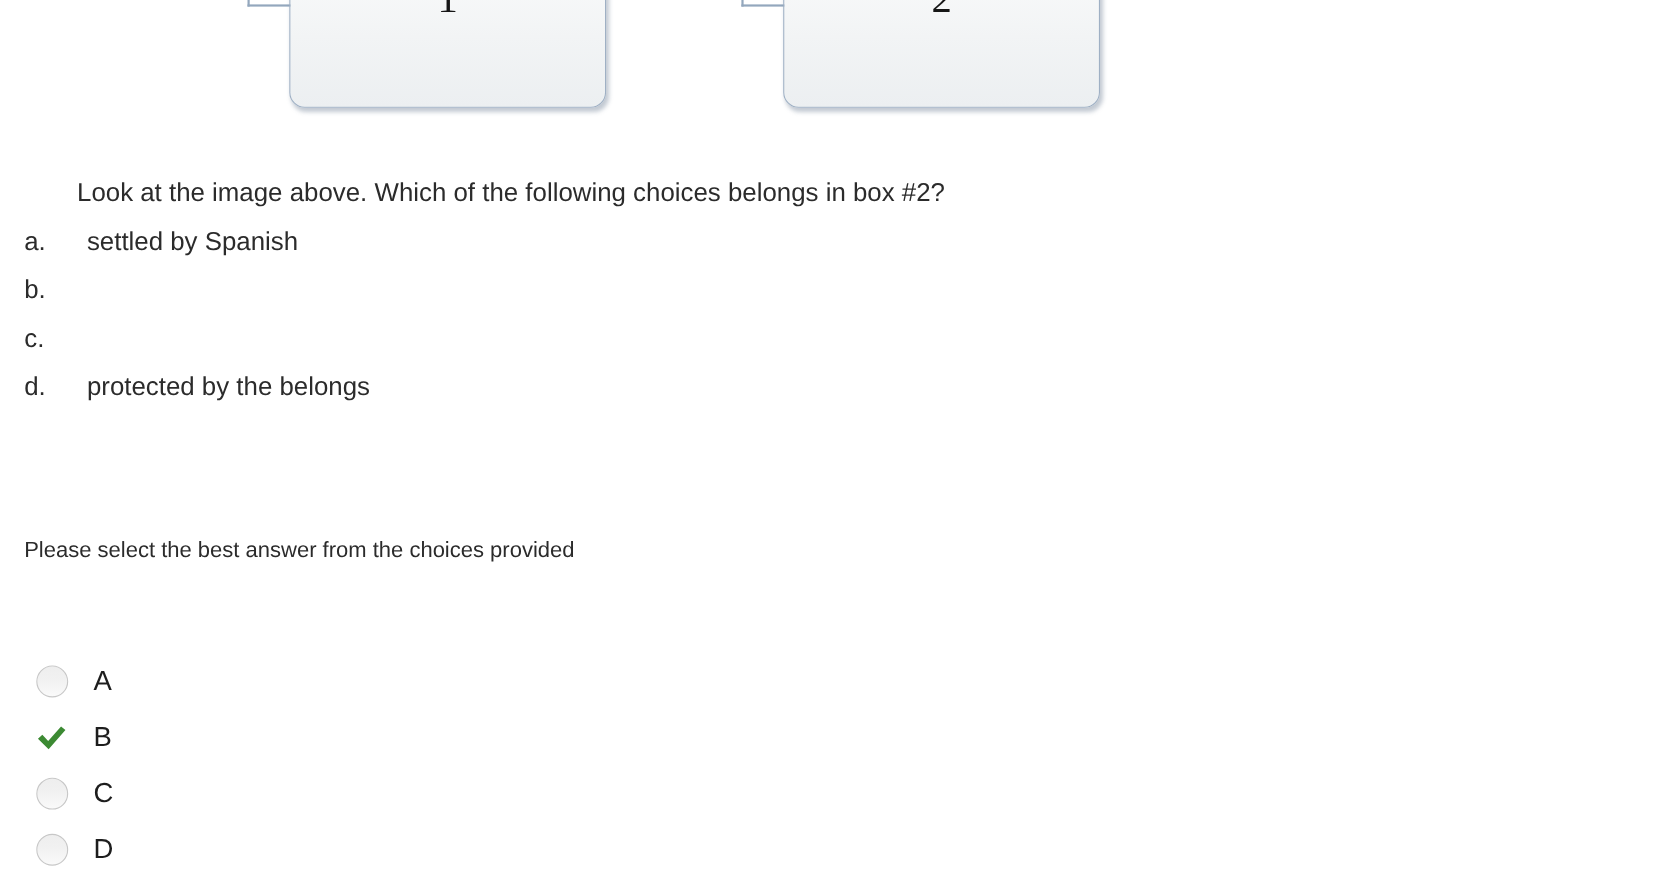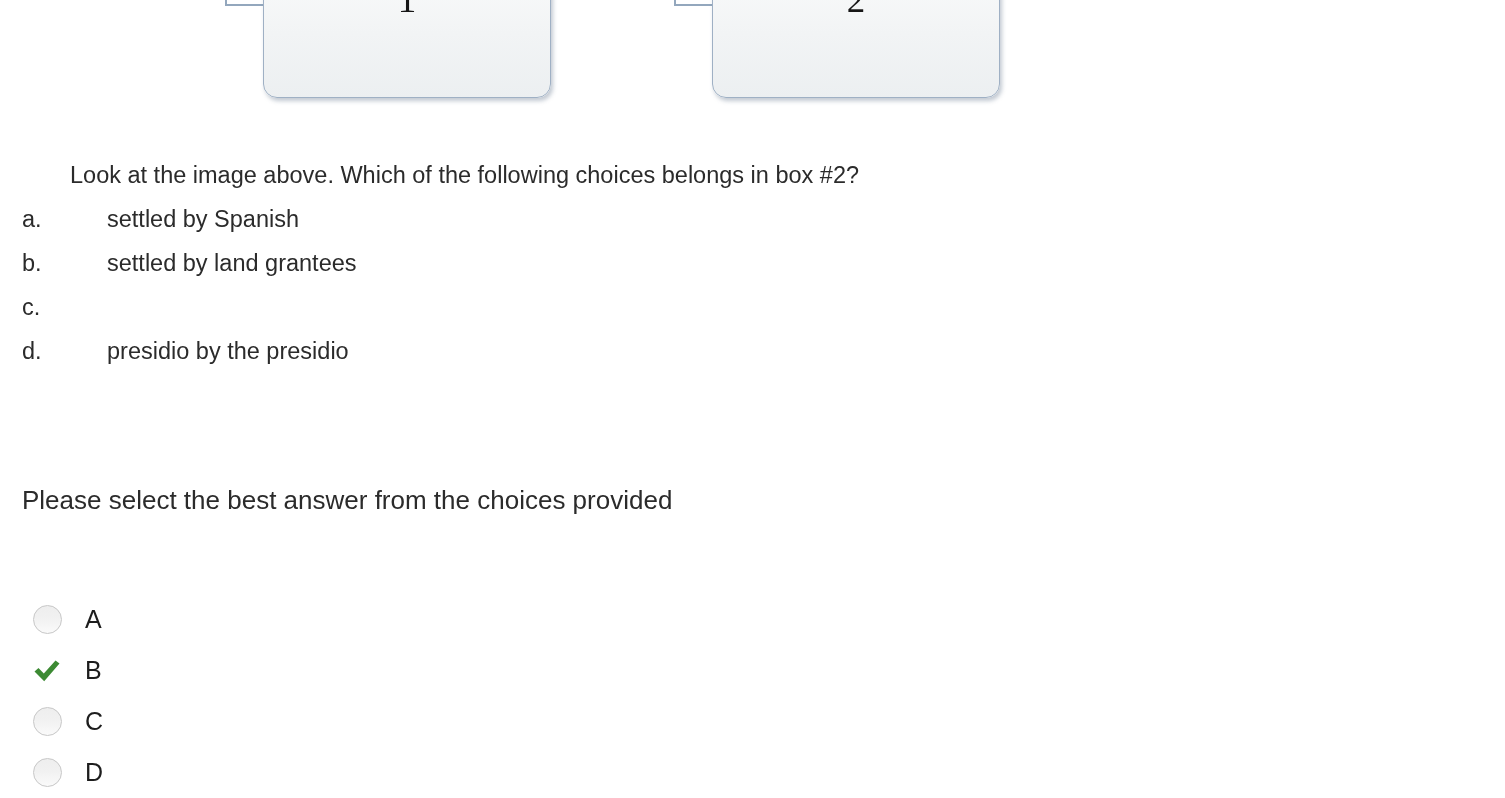--- a/index.html
+++ b/index.html
@@ -94,28 +94,28 @@
     margin-top: 13px;
     font-size: 23.5px;
     line-height: 31px;
     color: #2b2b2b;
     white-space: nowrap;
   }
   .option-marker {
     width: 57px;
     flex: 0 0 57px;
   }
-  .option-text { flex: 0 1 auto; margin-left: 28px; }
+  .option-text { flex: 0 1 auto; }
 
   
   #instruction {
     position: absolute;
     left: 22px;
     top: 485px;
-    font-size: 26px;
+    font-size: 20px;
     line-height: 31px;
     color: #2b2b2b;
     white-space: nowrap;
   }
 
   
   #answer-list {
     position: absolute;
     left: 30px;
     top: 594px;
@@ -178,30 +178,29 @@
 
   <div id="question-stem">Look at the image above. Which of the following choices belongs in box #2?</div>
 
   <div class="option-row">
     <span class="option-marker">a.</span>
     <span class="option-text">settled by Spanish</span>
   </div>
 
   <div class="option-row">
     <span class="option-marker">b.</span>
-    <span class="option-text">settled by land grantees</span>
   </div>
 
   <div class="option-row">
     <span class="option-marker">c.</span>
   </div>
 
   <div class="option-row">
     <span class="option-marker">d.</span>
-    <span class="option-text">presidio by the presidio</span>
+    <span class="option-text">protected by the belongs</span>
   </div>
 
 </div>
 
 <div id="instruction">Please select the best answer from the choices provided</div>
 
 <div id="answer-list">
 
   <div class="answer-row">
     <span class="marker-slot">

